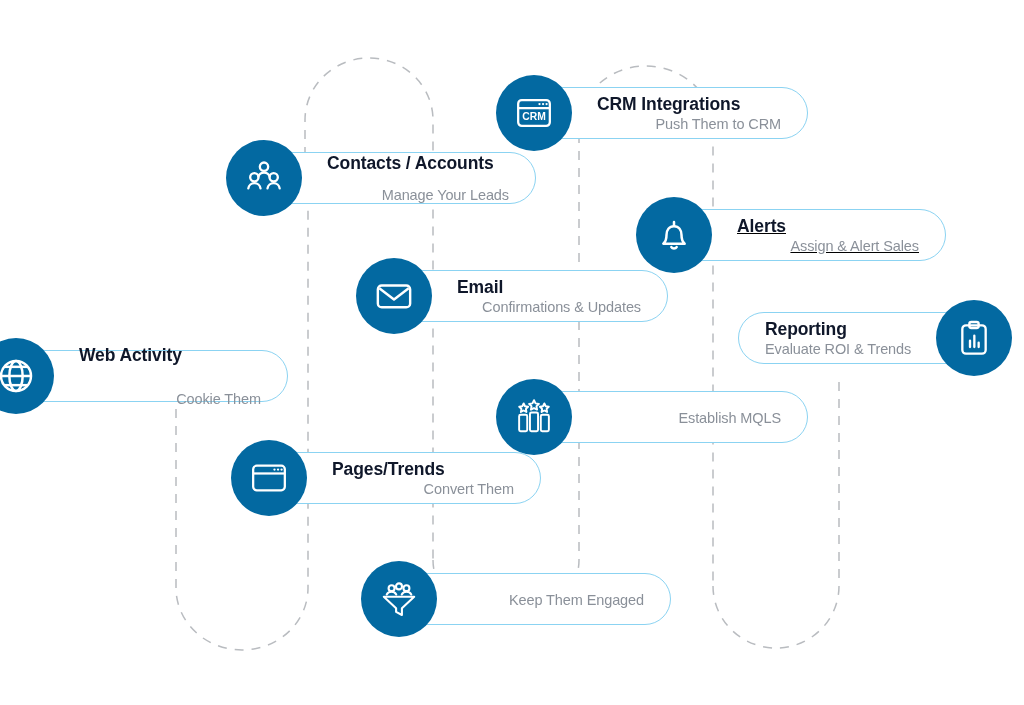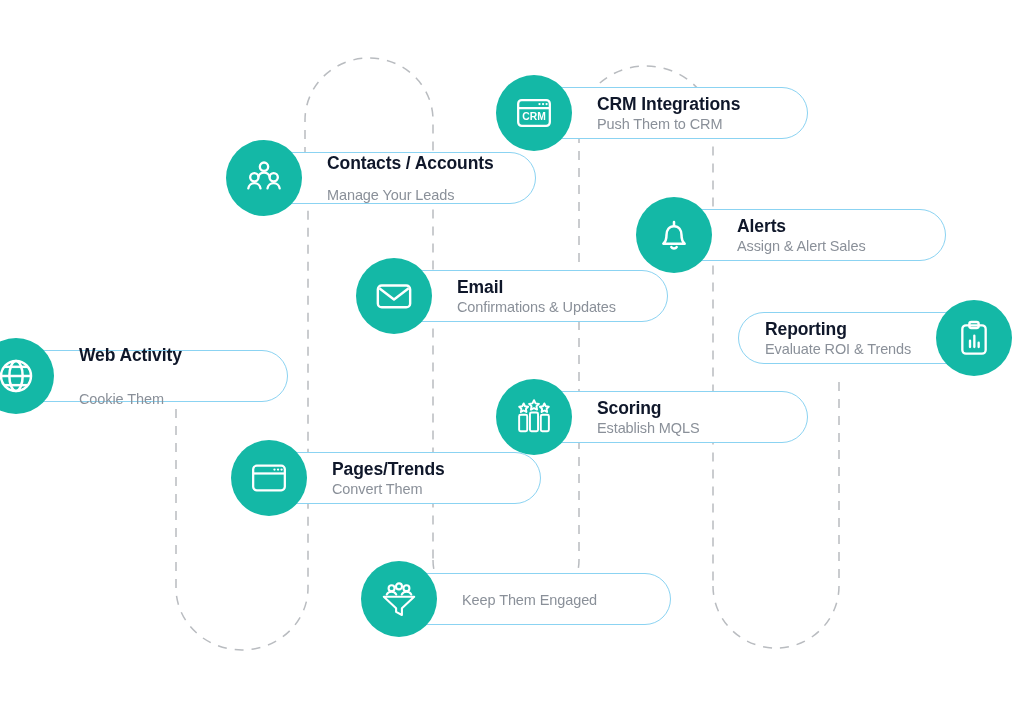--- a/index.html
+++ b/index.html
@@ -52,27 +52,28 @@
     letter-spacing: -0.1px;
     line-height: 20px;
   }
   .pill-sub {
     font-size: 14.5px;
     font-weight: normal;
     color: #8a9099;
     letter-spacing: -0.1px;
     line-height: 18px;
     margin-top: 1px;
+    text-align: right;
   }
 
   .icon-circle {
     position: absolute;
     width: 76px; height: 76px;
     border-radius: 50%;
-    background: #14b8a6;
+    background: #0369a1;
     display: flex;
     align-items: center;
     justify-content: center;
     left: -38px;
     z-index: 3;
   }
   .node.icon-right .icon-circle {
     left: auto;
     right: -38px;
   }
@@ -86,21 +87,21 @@
   #node-alerts            { left: 674px; top: 209px; }
   #node-reporting         { left: 738px; top: 312px; }
   #node-scoring           { left: 534px; top: 391px; }
   #node-pagesforms        { left: 269px; top: 452px; }
   #node-nurtures          { left: 399px; top: 573px; }
 
   #node-web-activity .pill { width: 272px; gap: 24px; }
   #node-contacts    .pill { width: 272px; gap: 12px; }
   #node-crm         .pill { width: 274px; }
   #node-email       .pill { width: 274px; }
-  #node-alerts      .pill { width: 272px; }
+  #node-alerts      .pill { width: 272px; text-decoration: underline; }
   #node-reporting   .pill { width: 236px; }
   #node-scoring     .pill { width: 274px; }
   #node-pagesforms  .pill { width: 272px; }
   #node-nurtures    .pill { width: 272px; }
 </style>
 </head>
 <body>
 
 <div id="diagram">
 
@@ -217,21 +218,20 @@
       <svg width="42" height="42" viewBox="0 0 26 26" fill="none" stroke="#ffffff" stroke-width="1.2" stroke-linejoin="round">
         <path d="M6.6 4.6 l0.85 1.75 1.9 0.28 -1.38 1.35 0.33 1.9 -1.7 -0.9 -1.7 0.9 0.33 -1.9 -1.38 -1.35 1.9 -0.28 z"></path>
         <path d="M13 2.6 l0.95 1.95 2.1 0.3 -1.52 1.5 0.36 2.1 -1.89 -1 -1.89 1 0.36 -2.1 -1.52 -1.5 2.1 -0.3 z"></path>
         <path d="M19.4 4.6 l0.85 1.75 1.9 0.28 -1.38 1.35 0.33 1.9 -1.7 -0.9 -1.7 0.9 0.33 -1.9 -1.38 -1.35 1.9 -0.28 z"></path>
         <rect x="3.8" y="11.6" width="5" height="10.2" rx="0.9"></rect>
         <rect x="10.5" y="10.2" width="5" height="11.6" rx="0.9"></rect>
         <rect x="17.2" y="11.6" width="5" height="10.2" rx="0.9"></rect>
       </svg>
     </div>
     <div class="pill">
-      <span class="pill-title">Scoring</span>
       <span class="pill-sub">Establish MQLS</span>
     </div>
   </div>
 
   <div class="node" id="node-pagesforms">
     <div class="icon-circle">
       <svg width="42" height="42" viewBox="0 0 26 26" fill="none" stroke="#ffffff" stroke-width="1.4">
         <rect x="3.2" y="5.4" width="19.6" height="15.2" rx="2.2"></rect>
         <line x1="3.2" y1="10.2" x2="22.8" y2="10.2"></line>
         <circle cx="16.4" cy="7.8" r="0.72" fill="#ffffff" stroke="none"></circle>

